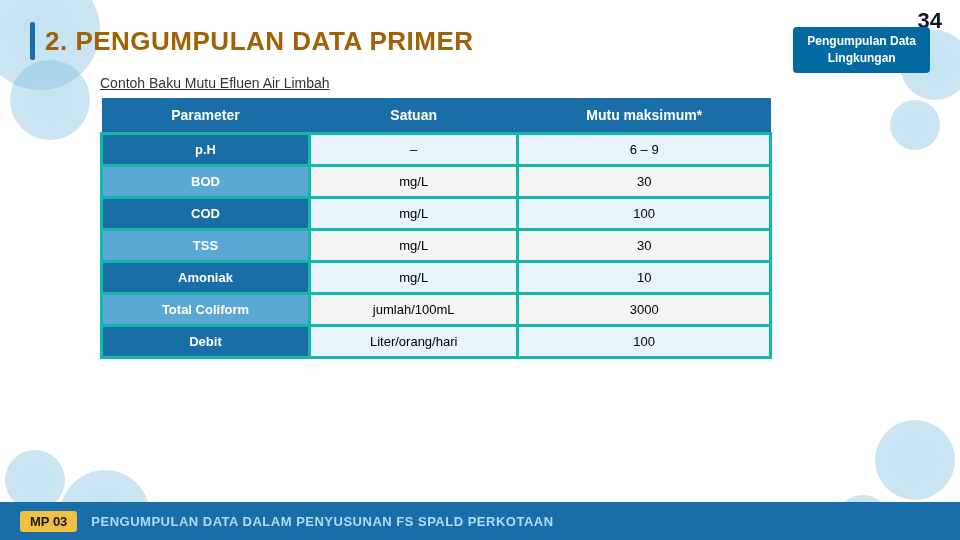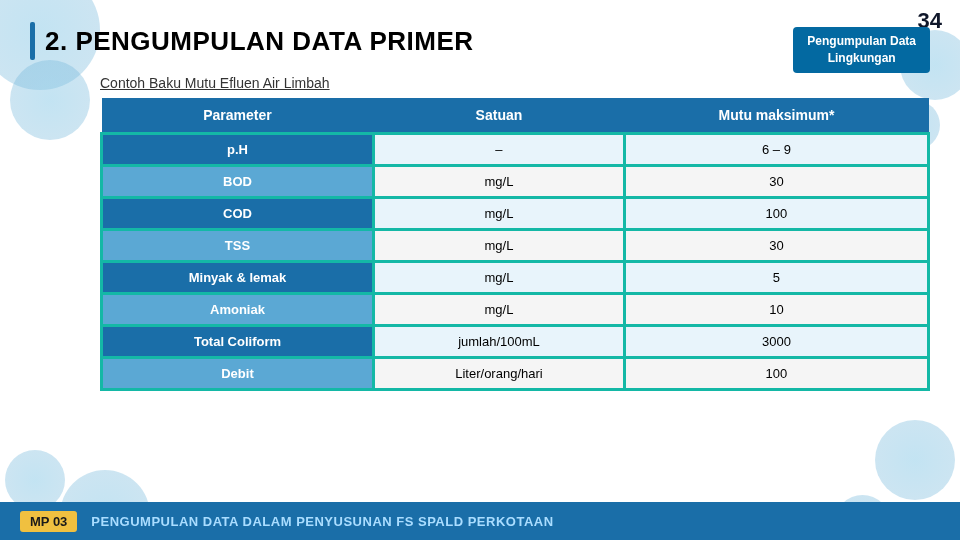--- a/index.html
+++ b/index.html
@@ -57,21 +57,21 @@
       width: 5px;
       height: 38px;
       background: #1a6ea8;
       margin-right: 10px;
       border-radius: 2px;
     }
 
     .main-title {
       font-size: 26px;
       font-weight: bold;
-      color: #000000;
+      color: #a16207;
       letter-spacing: 0.5px;
     }
 
     .top-right-badge {
       background: #0369a1;
       color: white;
       font-size: 12px;
       font-weight: bold;
       padding: 6px 14px;
       border-radius: 4px;
@@ -89,21 +89,21 @@
       color: #333;
       text-decoration: underline;
     }
 
     
     .table-container {
       position: absolute;
       top: 98px;
       left: 100px;
       right: 30px;
-      width: 830px;
+      width: 672px;
     }
 
     table {
       width: 100%;
       border-collapse: collapse;
     }
 
     thead tr th {
       background: #1a6ea8;
       color: white;
@@ -220,25 +220,20 @@
           <td>COD</td>
           <td>mg/L</td>
           <td>100</td>
         </tr>
         <tr>
           <td>TSS</td>
           <td>mg/L</td>
           <td>30</td>
         </tr>
         <tr>
-          <td>Minyak &amp; lemak</td>
-          <td>mg/L</td>
-          <td>5</td>
-        </tr>
-        <tr>
           <td>Amoniak</td>
           <td>mg/L</td>
           <td>10</td>
         </tr>
         <tr>
           <td>Total Coliform</td>
           <td>jumlah/100mL</td>
           <td>3000</td>
         </tr>
         <tr>

